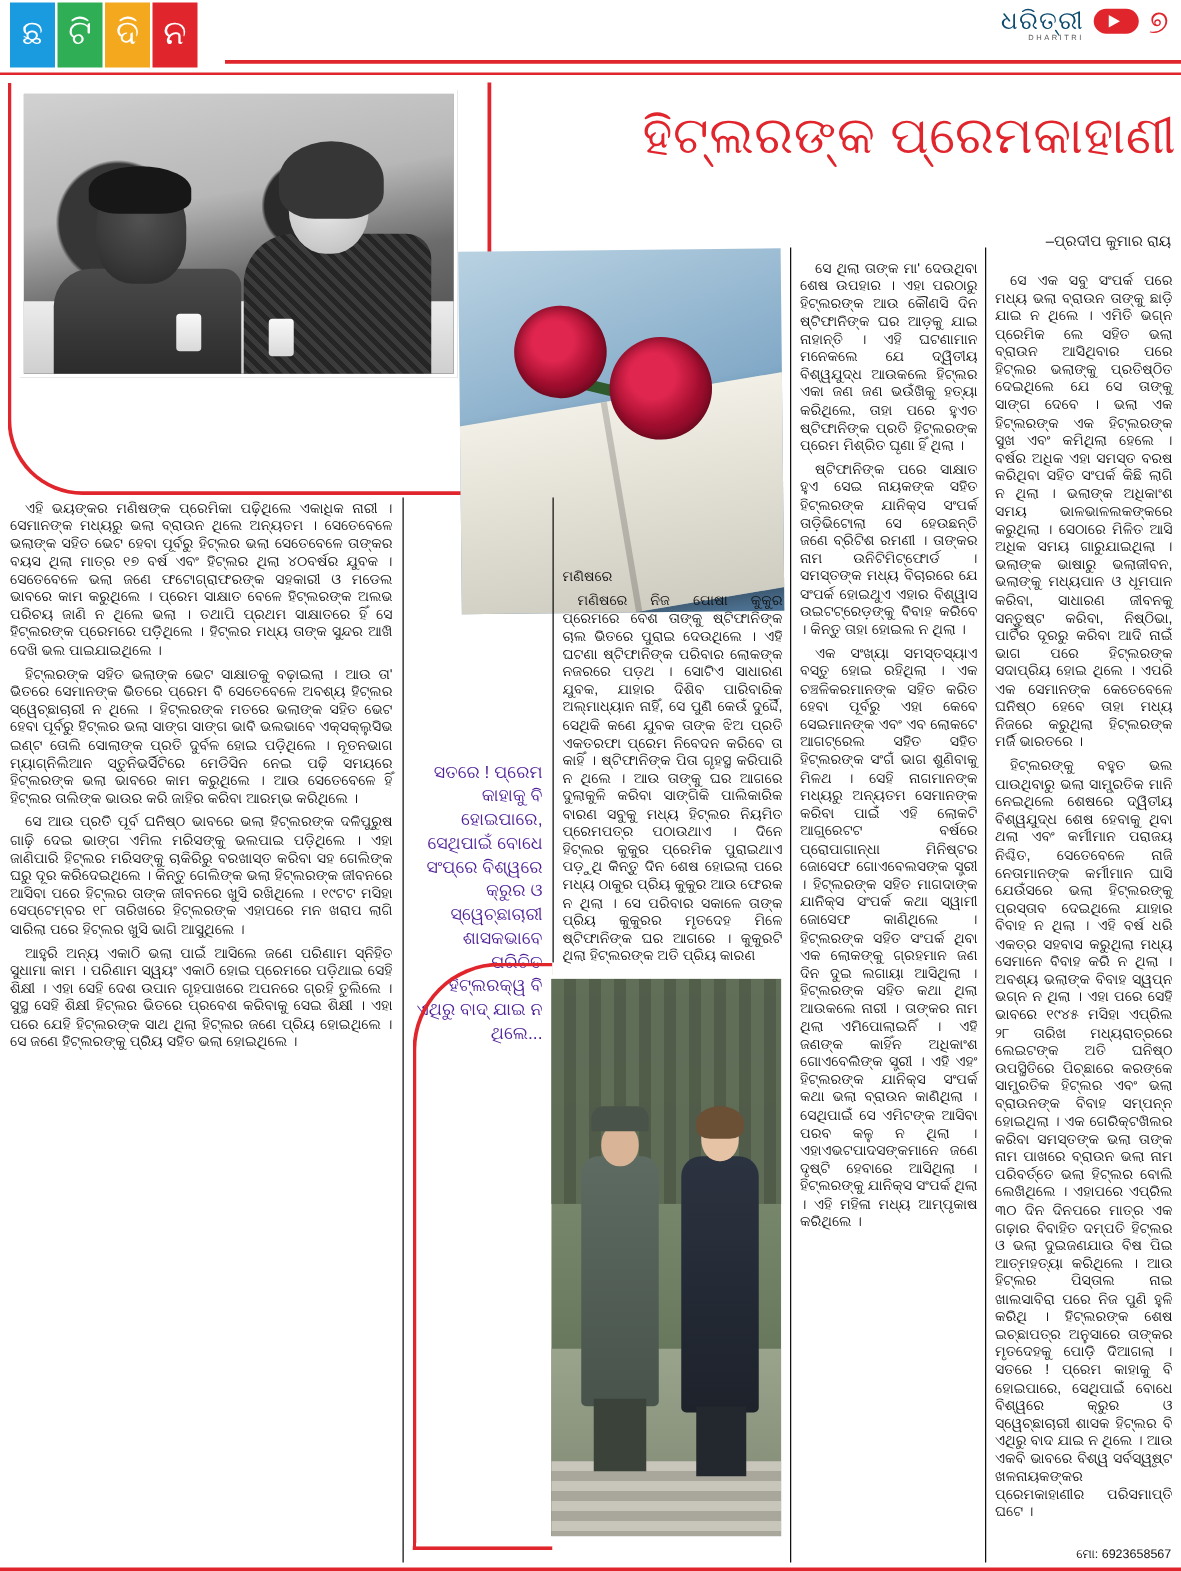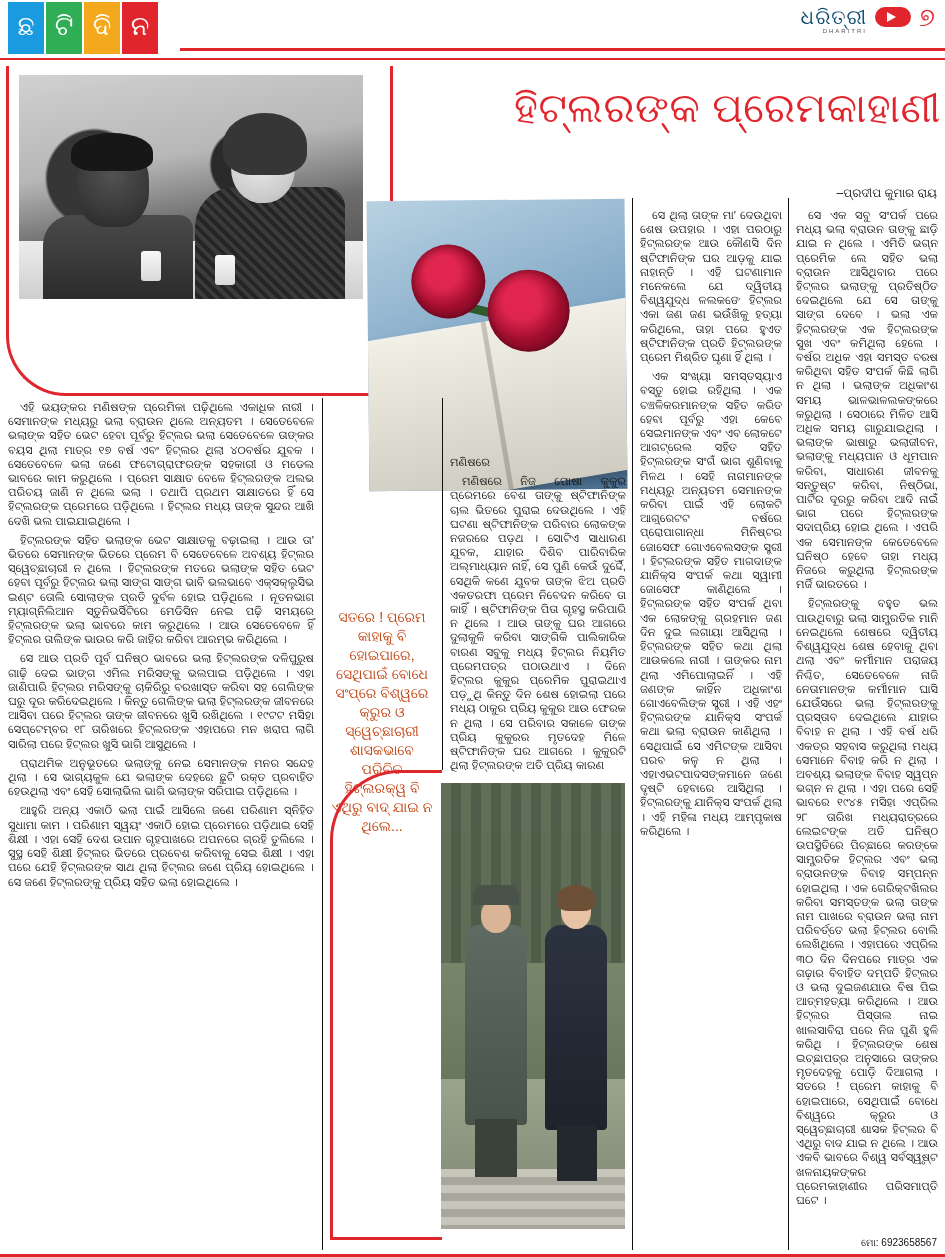--- a/index.html
+++ b/index.html
@@ -186,22 +186,22 @@
   }
   .col p { margin: 0 0 5px 0; text-indent: 12px; }
   .dropcap::first-letter {
     font-size: 26px; line-height: 26px; color: #e0262c; float: left;
     padding-right: 3px;
   }
 
   
   .pullquote {
     position: absolute; left: 330px; top: 608px; width: 104px;
-    font-size: 14px; line-height: 19px; color: #c2410c;
-    text-align: center;
+    font-size: 14px; line-height: 19px; color: #4c1d95;
+    text-align: right;
   }
 
   
   .photo3 {
     position: absolute; left: 438px; top: 780px; width: 190px; height: 452px;
     border: 3px solid #ffffff; overflow: hidden;
     background: linear-gradient(#8b9a7e, #6f7f63 55%, #54634b);
   }
   .photo3 .bg-crowd {
     position: absolute; left: 0; top: 0; width: 100%; height: 180px;
@@ -319,37 +319,37 @@
 
 <div class="vrule" style="left:322px; top:398px; height:852px;"></div>
 <div class="vrule" style="left:442px; top:398px; height:372px;"></div>
 <div class="vrule" style="left:632px; top:198px; height:1052px;"></div>
 <div class="vrule" style="left:788px; top:198px; height:1052px;"></div>
 
 <div class="col" style="left:8px; top:400px; width:306px;">
   <p>ଏହି ଭୟଙ୍କର ମଣିଷଙ୍କ ପ୍ରେମିକା ପଢ଼ିଥିଲେ ଏକାଧିକ ନାରୀ । ସେମାନଙ୍କ ମଧ୍ୟରୁ ଭଲା ବ୍ରାଉନ ଥିଲେ ଅନ୍ୟତମ । ସେତେବେଳେ ଭଲାଙ୍କ ସହିତ ଭେଟ ହେବା ପୂର୍ବରୁ ହିଟ୍‌ଲର ଭଲା ସେତେବେଳେ ତାଙ୍କର ବୟସ ଥିଲା ମାତ୍ର ୧୭ ବର୍ଷ ଏବଂ ହିଟ୍‌ଲର ଥିଲା ୪୦ବର୍ଷର ଯୁବକ । ସେତେବେଳେ ଭଲା ଜଣେ ଫଟୋଗ୍ରାଫରଙ୍କ ସହକାରୀ ଓ ମଡେଲ ଭାବରେ କାମ କରୁଥିଲେ । ପ୍ରେମ ସାକ୍ଷାତ ବେଳେ ହିଟ୍‌ଲରଙ୍କ ଅଲଭ ପରିଚୟ ଜାଣି ନ ଥିଲେ ଭଲା । ତଥାପି ପ୍ରଥମ ସାକ୍ଷାତରେ ହିଁ ସେ ହିଟ୍‌ଲରଙ୍କ ପ୍ରେମରେ ପଡ଼ିଥିଲେ । ହିଟ୍‌ଲର ମଧ୍ୟ ତାଙ୍କ ସୁନ୍ଦର ଆଖି ଦେଖି ଭଲ ପାଇଯାଇଥିଲେ ।</p>
   <p>ହିଟ୍‌ଲରଙ୍କ ସହିତ ଭଲାଙ୍କ ଭେଟ ସାକ୍ଷାତକୁ ବଢ଼ାଇଲା । ଆଉ ତା' ଭିତରେ ସେମାନଙ୍କ ଭିତରେ ପ୍ରେମ ବି ସେତେବେଳେ ଅବଶ୍ୟ ହିଟ୍‌ଲର ସ୍ୱେଚ୍ଛାଚାରୀ ନ ଥିଲେ । ହିଟ୍‌ଲରଙ୍କ ମତରେ ଭଲାଙ୍କ ସହିତ ଭେଟ ହେବା ପୂର୍ବରୁ ହିଟ୍‌ଲର ଭଲା ସାଙ୍ଗ ସାଙ୍ଗ ଭାବି ଭଲଭାବେ ଏକ୍ସକ୍ଲୁସିଭ ଇଣ୍ଟ ତୋଲି ସୋଲାଙ୍କ ପ୍ରତି ଦୁର୍ବଳ ହୋଇ ପଡ଼ିଥିଲେ । ନୂତନଭାଗ ମ୍ୟାଗ୍ନିଲିଆନ ସ୍ତୁନିଭର୍ସିଟିରେ ମେଡିସିନ ନେଇ ପଢ଼ି ସମୟରେ ହିଟ୍‌ଲରଙ୍କ ଭଲା ଭାବରେ କାମ କରୁଥିଲେ । ଆଉ ସେତେବେଳେ ହିଁ ହିଟ୍‌ଲର ତାଲିଙ୍କ ଭାଉର କରି ଜାହିର କରିବା ଆରମ୍ଭ କରିଥିଲେ ।</p>
   <p>ସେ ଆଉ ପ୍ରତି ପୂର୍ବ ଘନିଷ୍ଠ ଭାବରେ ଭଲା ହିଟ୍‌ଲରଙ୍କ ଦଳିପୁରୁଷ ଗାଢ଼ି ଦେଇ ଭାଙ୍ଗ ଏମିଲ ମରିସଙ୍କୁ ଭଲପାଇ ପଡ଼ିଥିଲେ । ଏହା ଜାଣିପାରି ହିଟ୍‌ଲର ମରିସଙ୍କୁ ଚାକିରିରୁ ବରଖାସ୍ତ କରିବା ସହ ଗେଲିଙ୍କ ଘରୁ ଦୂର କରିଦେଇଥିଲେ । କିନ୍ତୁ ଗେଲିଙ୍କ ଭଲା ହିଟ୍‌ଲରଙ୍କ ଜୀବନରେ ଆସିବା ପରେ ହିଟ୍‌ଲର ତାଙ୍କ ଜୀବନରେ ଖୁସି ରଖିଥିଲେ । ୧୯ଟଟ ମସିହା ସେପ୍ଟେମ୍ବର ୧୮ ତାରିଖରେ ହିଟ୍‌ଲରଙ୍କ ଏହାପରେ ମନ ଖରାପ ଲାଗି ସାରିଲା ପରେ ହିଟ୍‌ଲର ଖୁସି ଭାଗି ଆସୁଥିଲେ ।</p>
-  <p>ପ୍ରାଥମିକ ଅନୁଭୂତରେ ଭଲାଙ୍କୁ ନେଇ ସେମାନଙ୍କ ମନର ସନ୍ଦେହ ଥିଲା । ସେ ଭାଗ୍ୟକୁଳ ଯେ ଭଲାଙ୍କ ଦେହରେ ଛୁଟି ରକ୍ତ ପ୍ରବାହିତ ହେଉଥିଲା ଏବଂ ସେହି ସୋଲାଭିଲ ଭାଗି ଭଲାଙ୍କ ସରିପାଇ ପଡ଼ିଥିଲେ ।</p>
   <p>ଆହୁରି ଅନ୍ୟ ଏକାଠି ଭଲା ପାଇଁ ଆସିଲେ ଜଣେ ପରିଣାମ ସ୍ନିହିତ ସୁଧାମା କାମ । ପରିଣାମ ସ୍ୱୟଂ ଏକାଠି ହୋଇ ପ୍ରେମରେ ପଡ଼ିଥାଇ ସେହି ଶିକ୍ଷୀ । ଏହା ସେହି ଦେଶ ଉପାନ ଗୃହପାଖରେ ଅପନରେ ଗ୍ରହି ତୁଲିଲେ । ସୁସ୍ଥ ସେହି ଶିକ୍ଷୀ ହିଟ୍‌ଲର ଭିତରେ ପ୍ରବେଶ କରିବାକୁ ସେଇ ଶିକ୍ଷୀ । ଏହା ପରେ ଯେହି ହିଟ୍‌ଲରଙ୍କ ସାଥ ଥିଲା ହିଟ୍‌ଲର ଜଣେ ପ୍ରିୟ ହୋଇଥିଲେ । ସେ ଜଣେ ହିଟ୍‌ଲରଙ୍କୁ ପ୍ରିୟ ସହିତ ଭଲା ହୋଇଥିଲେ ।</p>
 </div>
 
 <div class="pullquote">ସତରେ ! ପ୍ରେମ କାହାକୁ ବି ହୋଇପାରେ, ସେଥିପାଇଁ ବୋଧେ ସଂପ୍ରେ ବିଶ୍ୱରେ କ୍ରୁର ଓ ସ୍ୱେଚ୍ଛାଚାରୀ ଶାସକଭାବେ ପରିଚିତ ହିଟ୍‌ଲରକ୍ୱ ବି ଏଥିରୁ ବାଦ୍‌ ଯାଇ ନ ଥିଲେ...</div>
 
 <div class="col" style="left:450px; top:455px; width:176px;">
   <p style="text-indent:0; ">ମଣିଷରେ</p>
   <p>ମଣିଷରେ ନିଜ ପୋଷା କୁକୁର ପ୍ରେମରେ ବେଶ ତାଙ୍କୁ ଷ୍ଟିଫାନିଙ୍କ ଚାଲ ଭିତରେ ପୁରାଇ ଦେଉଥିଲେ । ଏହି ଘଟଣା ଷ୍ଟିଫାନିଙ୍କ ପରିବାର ଲୋକଙ୍କ ନଜରରେ ପଡ଼ଥ । ସୋଟିଏ ସାଧାରଣ ଯୁବକ, ଯାହାର ଦିଶିବ ପାରିବାରିକ ଅଲ୍ମାଧ୍ୟାନ ନାହିଁ, ସେ ପୁଣି କେଉଁ ଦୁର୍ଦ୍ଦୈ, ସେଥିକି କଣେ ଯୁବକ ତାଙ୍କ ଝିଅ ପ୍ରତି ଏକତରଫା ପ୍ରେମ ନିବେଦନ କରିବେ ତା କାହିଁ । ଷ୍ଟିଫାନିଙ୍କ ପିତା ଗୃହସ୍ଥ କରିପାରି ନ ଥିଲେ । ଆଉ ତାଙ୍କୁ ଘର ଆଗରେ ଦୁଲାକୁଳି କରିବା ସାଙ୍ଗିକି ପାଲିକାରିକ ବାରଣ ସବୁକୁ ମଧ୍ୟ ହିଟ୍‌ଲର ନିୟମିତ ପ୍ରେମପତ୍ର ପଠାଉଥାଏ । ଦିନେ ହିଟ୍‌ଲର କୁକୁର ପ୍ରେମିକ ପୁରାଇଥାଏ ପଡ଼ୁଥି କିନ୍ତୁ ଦିନ ଶେଷ ହୋଇଲା ପରେ ମଧ୍ୟ ଠାକୁର ପ୍ରିୟ କୁକୁର ଆଉ ଫେରକ ନ ଥିଲା । ସେ ପରିବାର ସକାଳେ ତାଙ୍କ ପ୍ରିୟ କୁକୁରର ମୃତଦେହ ମିଳେ ଷ୍ଟିଫାନିଙ୍କ ଘର ଆଗରେ । କୁକୁରଟି ଥିଲା ହିଟ୍‌ଲରଙ୍କ ଅତି ପ୍ରିୟ କାରଣ</p>
 </div>
 
 <div class="col" style="left:640px; top:208px; width:142px;">
-  <p>ସେ ଥିଲା ତାଙ୍କ ମା' ଦେଉଥିବା ଶେଷ ଉପହାର । ଏହା ପରଠାରୁ ହିଟ୍‌ଲରଙ୍କ ଆଉ କୌଣସି ଦିନ ଷ୍ଟିଫାନିଙ୍କ ଘର ଆଡ଼କୁ ଯାଇ ନାହାନ୍ତି । ଏହି ଘଟଣାମାନ ମନେକଲେ ଯେ ଦ୍ୱିତୀୟ ବିଶ୍ୱଯୁଦ୍ଧ ଳଲକଙେ ହିଟ୍‌ଲର ଏକା ଜଣ ଜଣ ଭଉଁଖିକୁ ହତ୍ୟା କରିଥିଲେ, ତାହା ପରେ ହୁଏତ ଷ୍ଟିଫାନିଙ୍କ ପ୍ରତି ହିଟ୍‌ଲରଙ୍କ ପ୍ରେମ ମିଶ୍ରିତ ଘୃଣା ହିଁ ଥିଲା ।</p>
+  <p>ସେ ଥିଲା ତାଙ୍କ ମା' ଦେଉଥିବା ଶେଷ ଉପହାର । ଏହା ପରଠାରୁ ହିଟ୍‌ଲରଙ୍କ ଆଉ କୌଣସି ଦିନ ଷ୍ଟିଫାନିଙ୍କ ଘର ଆଡ଼କୁ ଯାଇ ନାହାନ୍ତି । ଏହି ଘଟଣାମାନ ମନେକଲେ ଯେ ଦ୍ୱିତୀୟ ବିଶ୍ୱଯୁଦ୍ଧ ଆଉକଲେ ହିଟ୍‌ଲର ଏକା ଜଣ ଜଣ ଭଉଁଖିକୁ ହତ୍ୟା କରିଥିଲେ, ତାହା ପରେ ହୁଏତ ଷ୍ଟିଫାନିଙ୍କ ପ୍ରତି ହିଟ୍‌ଲରଙ୍କ ପ୍ରେମ ମିଶ୍ରିତ ଘୃଣା ହିଁ ଥିଲା ।</p>
+  <p>ଷ୍ଟିଫାନିଙ୍କ ପରେ ସାକ୍ଷାତ ହୁଏ ସେଇ ନାୟକଙ୍କ ସହିତ ହିଟ୍‌ଲରଙ୍କ ଯାନିକ୍ସ ସଂପର୍କ ତାଡ଼ିଭିଟୋଲା ସେ ହେଉଛନ୍ତି ଜଣେ ବ୍ରିଟିଶ ରମଣୀ । ତାଙ୍କର ନାମ ଉନିଟିମିଟ୍‌ଫୋର୍ଡ । ସମସ୍ତଙ୍କ ମଧ୍ୟ ବିଚାରରେ ଯେ ସଂପର୍କ ହୋଇଥୁଏ ଏହାର ବିଶ୍ୱାସ ଉଇଟଟ୍ରେଡ଼ଙ୍କୁ ବିବାହ କରିବେ । କିନ୍ତୁ ତାହା ହୋଇଲ ନ ଥିଲା ।</p>
   <p>ଏକ ସଂଖ୍ୟା ସମସ୍ତସ୍ୟାଏ ବସ୍ତୁ ହୋଇ ରହିଥିଲା । ଏକ ଚଞ୍ଚଳିକରମାନଙ୍କ ସହିତ କରିତ ହେବା ପୂର୍ବରୁ ଏହା କେବେ ସେଇମାନଙ୍କ ଏବଂ ଏବ ଲୋକଟେ ଆଗଟ୍ରେଲ ସହିତ ସହିତ ହିଟ୍‌ଲରଙ୍କ ସଂଗଁ ଭାଗ ଶୁଣିବାକୁ ମିଳଥ । ସେହି ନାଗମାନଙ୍କ ମଧ୍ୟରୁ ଅନ୍ୟତମ ସେମାନଙ୍କ କରିବା ପାଇଁ ଏହି ଲୋକଟି ଆଗ୍ର୍ରେଟଟ ବର୍ଷରେ ପ୍ରୋପାଗାନ୍ଧା ମିନିଷ୍ଟର ଜୋସେଫ ଗୋଏବେଲସଙ୍କ ସ୍ତ୍ରୀ । ହିଟ୍‌ଲରଙ୍କ ସହିତ ମାଗଦାଙ୍କ ଯାନିକ୍ସ ସଂପର୍କ କଥା ସ୍ୱାମୀ ଜୋସେଫ କାଣିଥିଲେ । ହିଟ୍‌ଲରଙ୍କ ସହିତ ସଂପର୍କ ଥିବା ଏକ ଲୋକଙ୍କୁ ଗ୍ରହମାନ ଜଣ ଦିନ ଦୁଇ ଲଗାୟା ଆସିଥିଲା । ହିଟ୍‌ଲରଙ୍କ ସହିତ କଥା ଥିଲା ଆଉକଲେ ନାରୀ । ତାଙ୍କର ନାମ ଥିଲା ଏମିପୋଲାଇନିଁ । ଏହି ଜଣଙ୍କ କାହିଁନ ଅଧିକାଂଶ ଗୋଏବେଲିଙ୍କ ସ୍ତ୍ରୀ । ଏହି ଏହଂ ହିଟ୍‌ଲରଙ୍କ ଯାନିକ୍ସ ସଂପର୍କ କଥା ଭଲା ବ୍ରାଉନ କାଣିଥିଲା । ସେଥିପାଇଁ ସେ ଏମିଟଙ୍କ ଆସିବା ପରବ କଳୁ ନ ଥିଲା । ଏହାଏଭଟପାଦସଙ୍କମାନେ ଜଣେ ଦୃଷ୍ଟି ହେବାରେ ଆସିଥିଲା । ହିଟ୍‌ଲରଙ୍କୁ ଯାନିକ୍ସ ସଂପର୍କ ଥିଲା । ଏହି ମହିଳା ମଧ୍ୟ ଆମ୍ପୃକାଷ କରିଥିଲେ ।</p>
 </div>
 
-<div class="col" style="left:796px; top:208px; width:142px;">
+<div class="col" style="left:796px; top:218px; width:142px;">
   <p>ସେ ଏକ ସବୁ ସଂପର୍କ ପରେ ମଧ୍ୟ ଭଲା ବ୍ରାଉନ ତାଙ୍କୁ ଛାଡ଼ି ଯାଇ ନ ଥିଲେ । ଏମିତି ଭଗ୍ନ ପ୍ରେମିକ ଲେ ସହିତ ଭଲା ବ୍ରାଉନ ଆସିଥିବାର ପରେ ହିଟ୍‌ଲର ଭଲାଙ୍କୁ ପ୍ରତିଷ୍ଠିତ ଦେଇଥିଲେ ଯେ ସେ ତାଙ୍କୁ ସାଙ୍ଗ ଦେବେ । ଭଲା ଏକ ହିଟ୍‌ଲରଙ୍କ ଏକ ହିଟ୍‌ଲରଙ୍କ ସୁଖ ଏବଂ କମିଥିଲା ହେଲେ । ବର୍ଷର ଅଧିକ ଏହା ସମସ୍ତ ବରଷ କରିଥିବା ସହିତ ସଂପର୍କ କିଛି ଲାଗି ନ ଥିଲା । ଭଲାଙ୍କ ଅଧିକାଂଶ ସମୟ ଭାଳଭାଳଲକଙ୍କରେ କରୁଥିଲା । ସେଠାରେ ମିଳିତ ଆସି ଅଧିକ ସମୟ ଗାରୁଯାଇଥିଲା । ଭଲାଙ୍କ ଭାଷାରୁ ଭଲାଜୀବନ, ଭଲାଙ୍କୁ ମଧ୍ୟପାନ ଓ ଧୂମପାନ କରିବା, ସାଧାରଣ ଜୀବନକୁ ସନ୍ତୁଷ୍ଟ କରିବା, ନିଷ୍ଠିଭା, ପାର୍ଟିର ଦୂରରୁ କରିବା ଆଦି ନାଇଁ ଭାଗ ପରେ ହିଟ୍‌ଲରଙ୍କ ସଦାପ୍ରିୟ ହୋଇ ଥିଲେ । ଏପରି ଏକ ସେମାନଙ୍କ କେତେବେଳେ ଘନିଷ୍ଠ ହେବେ ତାହା ମଧ୍ୟ ନିଜରେ କରୁଥିଲା ହିଟ୍‌ଲରଙ୍କ ମର୍ଜି ଭାରତରେ ।</p>
   <p>ହିଟ୍‌ଲରଙ୍କୁ ବହୁତ ଭଲ ପାଉଥିବାରୁ ଭଲା ସାମ୍ପ୍ରତିକ ମାନି ନେଇଥିଲେ ଶେଷରେ ଦ୍ୱିତୀୟ ବିଶ୍ୱଯୁଦ୍ଧ ଶେଷ ହେବାକୁ ଥିବା ଥଲା ଏବଂ କର୍ମୀମାନ ପରାଜୟ ନିଶ୍ଚିତ, ସେତେବେଳେ ନାଜି ନେତାମାନଙ୍କ କର୍ମୀମାନ ଘାସି ଯେଉଁସରେ ଭଲା ହିଟ୍‌ଲରଙ୍କୁ ପ୍ରସ୍ତାବ ଦେଇଥିଲେ ଯାହାର ବିବାହ ନ ଥିଲା । ଏହି ବର୍ଷ ଧରି ଏକତ୍ର ସହବାସ କରୁଥିଲା ମଧ୍ୟ ସେମାନେ ବିବାହ କରି ନ ଥିଲା । ଅବଶ୍ୟ ଭଲାଙ୍କ ବିବାହ ସ୍ୱପ୍ନ ଭଗ୍ନ ନ ଥିଲା । ଏହା ପରେ ସେହି ଭାବରେ ୧୯୪୫ ମସିହା ଏପ୍ରିଲ ୨୮ ତାରିଖ ମଧ୍ୟରାତ୍ରରେ ଲେଇଟଙ୍କ ଅତି ଘନିଷ୍ଠ ଉପସ୍ଥିତିରେ ପିଚ୍ଛାରେ କରଙ୍କେ ସାମ୍ପ୍ରତିକ ହିଟ୍‌ଲର ଏବଂ ଭଲା ବ୍ରାଉନଙ୍କ ବିବାହ ସମ୍ପନ୍ନ ହୋଇଥିଲା । ଏକ ଗେରିକ୍ଟଖିଲର କରିବା ସମସ୍ତଙ୍କ ଭଲା ତାଙ୍କ ନାମ ପାଖରେ ବ୍ରାଉନ ଭଲା ନାମ ପରିବର୍ତ୍ତେ ଭଲା ହିଟ୍‌ଲର ବୋଲି ଲେଖିଥିଲେ । ଏହାପରେ ଏପ୍ରିଲ ୩୦ ଦିନ ଦିନପରେ ମାତ୍ର ଏକ ଗଢ଼ାର ବିବାହିତ ଦମ୍ପତି ହିଟ୍‌ଲର ଓ ଭଲା ଦୁଇଜଣଯାଉ ବିଷ ପିଇ ଆତ୍ମହତ୍ୟା କରିଥିଲେ । ଆଉ ହିଟ୍‌ଲର ପିସ୍ତାଲ ନାଇ ଖାଲସାବିରା ପରେ ନିଜ ପୁଣି ହୁଳି କରିଥି । ହିଟ୍‌ଲରଙ୍କ ଶେଷ ଇଚ୍ଛାପତ୍ର ଅନୁସାରେ ତାଙ୍କର ମୃତଦେହକୁ ପୋଡ଼ି ଦିଆଗଲା । ସତରେ ! ପ୍ରେମ କାହାକୁ ବି ହୋଇପାରେ, ସେଥିପାଇଁ ବୋଧେ ବିଶ୍ୱରେ କ୍ରୁର ଓ ସ୍ୱେଚ୍ଛାଚାରୀ ଶାସକ ହିଟ୍‌ଲର ବି ଏଥିରୁ ବାଦ ଯାଇ ନ ଥିଲେ । ଆଉ ଏକବି ଭାବରେ ବିଶ୍ୱ ସର୍ବସ୍ୱୃଷ୍ଟ ଖଳନାୟକଙ୍କର ପ୍ରେମକାହାଣୀର ପରିସମାପ୍ତି ଘଟେ ।</p>
 </div>
 
 <div class="photo3-frame-red"></div>
 <div class="photo3">
   <div class="bg-crowd"></div>
   <div class="ground"></div>
   <div class="steps"></div>
   <div class="figA">

